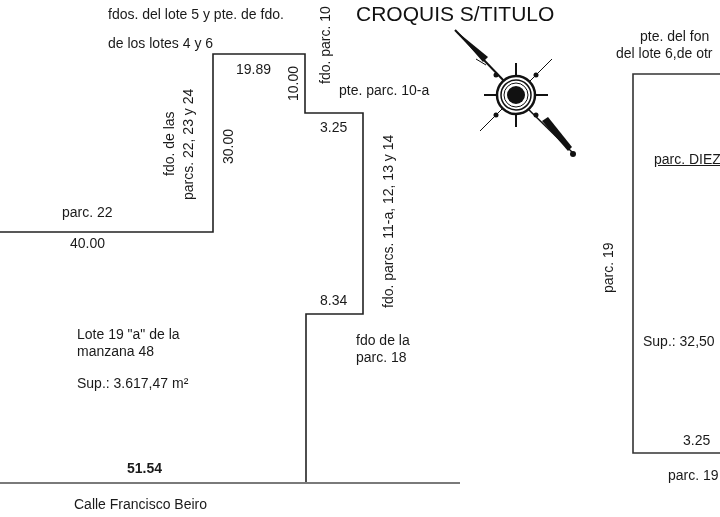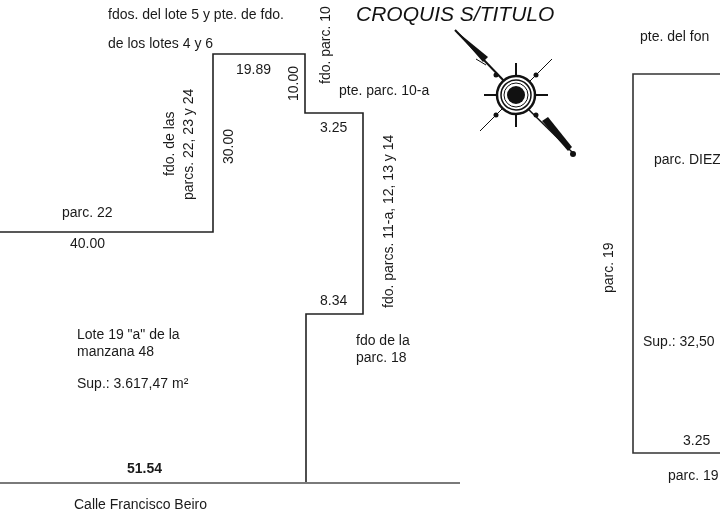--- a/index.html
+++ b/index.html
@@ -48,21 +48,21 @@
       <circle cx="-20" cy="20" r="2.5" fill="#111"></circle>
       <circle cx="20" cy="20" r="2.5" fill="#111"></circle>
 
       <circle cx="0" cy="0" r="19" fill="#fff" stroke="#111" stroke-width="2.5"></circle>
       <circle cx="0" cy="0" r="15" fill="none" stroke="#111" stroke-width="1.5"></circle>
       <circle cx="0" cy="0" r="12" fill="none" stroke="#111" stroke-width="1"></circle>
       <circle cx="0" cy="0" r="9" fill="#111"></circle>
     </g>
   </svg>
 
-  <div class="title" style="left:356px; top:2px;font-style:italic;">CROQUIS S/TITULO</div>
+  <div class="title" style="left:356px; top:2px;">CROQUIS S/TITULO</div>
 
   <div class="lbl center" style="left:108px; top:6px; width:206px;">
     <div>fdos. del lote 5 y pte. de fdo.</div>
     <div style="margin-top:12px;">de los lotes 4 y 6</div>
   </div>
 
   <div class="lbl vert" style="left:317px; top:84px;">fdo. parc. 10</div>
   <div class="lbl" style="left:339px; top:82px;">pte. parc. 10-a</div>
 
   <div class="lbl" style="left:236px; top:61px;">19.89</div>
@@ -84,19 +84,20 @@
 
   <div class="lbl" style="left:77px; top:326px;">
     <div>Lote 19 "a" de la</div>
     <div>manzana 48</div>
   </div>
   <div class="lbl" style="left:77px; top:375px;">Sup.: 3.617,47 m²</div>
   <div class="lbl" style="left:127px; top:460px;font-weight:bold;">51.54</div>
   <div class="lbl" style="left:74px; top:496px;">Calle Francisco Beiro</div>
 
   <div class="lbl" style="left:640px; top:28px;">pte. del fon</div>
-  <div class="lbl" style="left:654px; top:151px;">parc. DIEZ</div>
+  <div class="lbl" style="left:616px; top:45px;">del lote 6,de otr</div>
+  <div class="lbl" style="left:654px; top:151px;text-decoration:underline;">parc. DIEZ</div>
   <div class="lbl vert" style="left:600px; top:293px;">parc. 19</div>
   <div class="lbl" style="left:643px; top:333px;">Sup.: 32,50</div>
   <div class="lbl" style="left:683px; top:432px;">3.25</div>
   <div class="lbl" style="left:668px; top:467px;">parc. 19</div>
 
 </div>
 
 </body></html>

